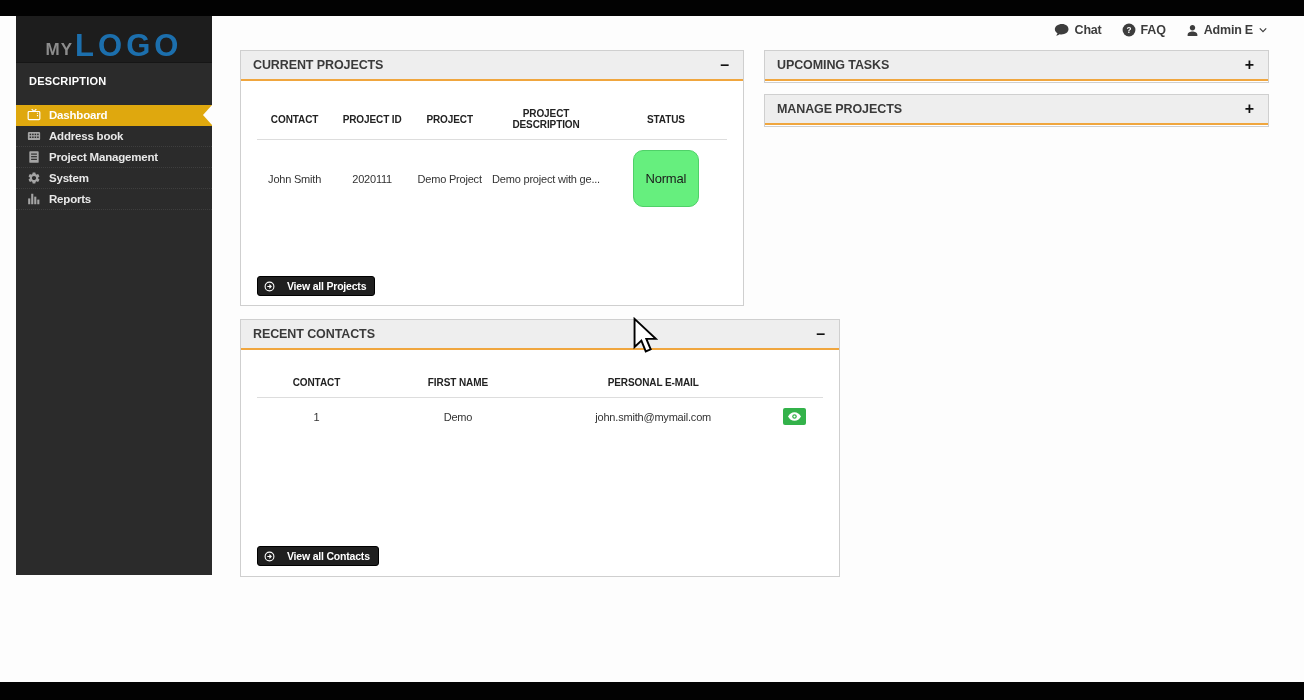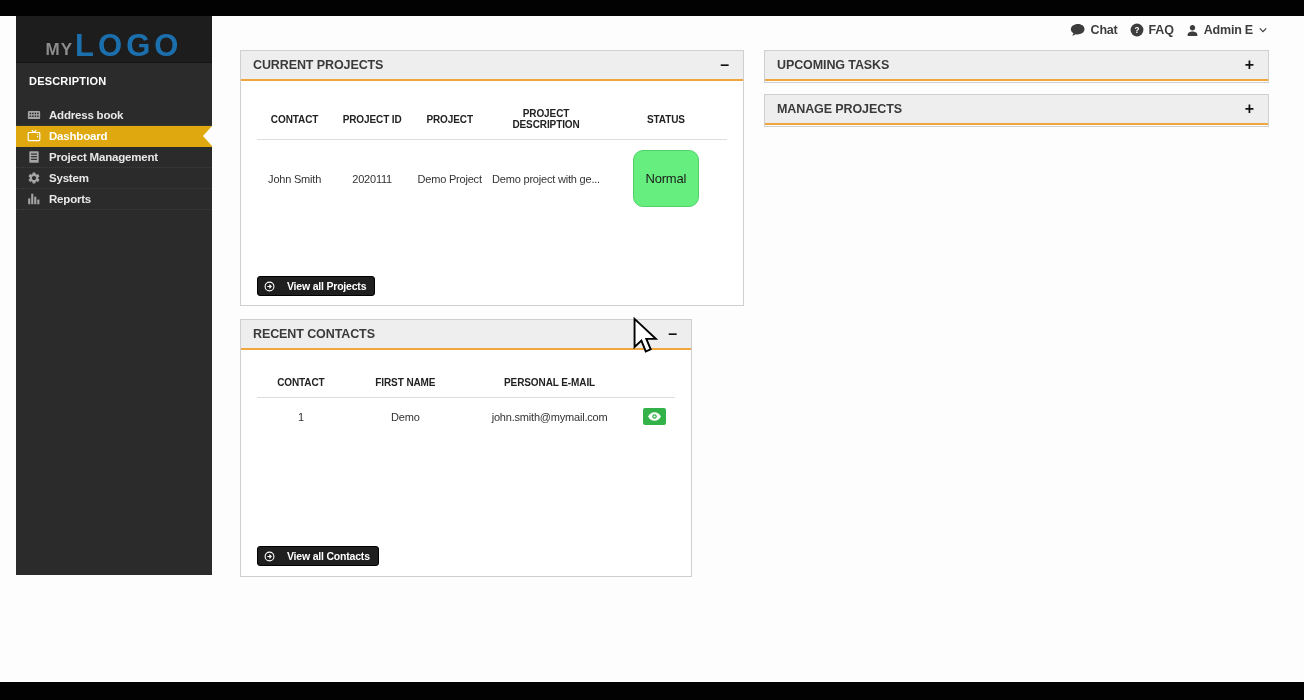--- a/index.html
+++ b/index.html
@@ -28,21 +28,21 @@
   .nav-label{color:#FFF;font-size:11px;font-weight:bold;padding:12px 13px 10px;letter-spacing:0.2px;}
   .nav{margin-top:8px;}
   .nav-item{position:relative;display:flex;align-items:center;height:21px;padding:0 8px;color:#E8E8E8;font-size:11.5px;font-weight:bold;border-bottom:1px dotted #3E3E3E;cursor:pointer;}
   .nav-item .nicon{width:15px;height:15px;margin:0 7px 0 3px;color:#A5A5A5;flex:0 0 auto;display:flex;align-items:center;}
   .nav-item .nicon svg{width:14px;height:14px;}
   .nav-item.active{background:var(--active-yellow);color:#FFF;border-bottom-color:transparent;}
   .nav-item.active .nicon{color:#FFF;}
   .nav-item.active::after{content:"";position:absolute;right:0;top:0;border-top:10.5px solid transparent;border-bottom:10.5px solid transparent;border-right:9px solid #FDFDFD;}
 
   
-  .userbar{position:absolute;top:23px;right:36px;display:flex;align-items:flex-end;gap:12px;z-index:2;}
+  .userbar{position:absolute;top:23px;right:36px;display:flex;align-items:flex-end;gap:20px;z-index:2;}
   .ub-item{display:inline-flex;align-items:center;gap:5px;color:#3D3D3D;font-size:12.5px;font-weight:bold;cursor:pointer;}
   .ub-item svg{display:block;}
 
   
   .panel{position:absolute;background:#FFF;border:1px solid #CFCFCF;z-index:2;}
   .panel-header{height:30px;background:#EEEEEE;border-bottom:2px solid var(--accent-orange);display:flex;align-items:center;justify-content:space-between;padding:0 12px;gap:8px;}
   .panel-title{font-size:12.5px;font-weight:bold;color:#3A3A3A;letter-spacing:-0.1px;}
   .panel-toggle{font-size:16px;font-weight:bold;color:#111;line-height:1;cursor:pointer;padding:0 2px;}
   .panel.collapsed{height:33px;}
 
@@ -68,51 +68,51 @@
 
   <div class="topbar"></div>
 
   <aside class="sidebar">
     <div class="logo">
       <span class="logo-my">MY</span>
       <span class="logo-main">LOGO</span>
     </div>
     <div class="nav-label">DESCRIPTION</div>
     <nav class="nav">
+
+      <div class="nav-item active">
+        <span class="nicon">
+          <svg viewBox="0 0 24 24" fill="none" stroke="currentColor" stroke-width="2">
+            <path d="M8 2l4 4 4-4"></path>
+              <rect x="2" y="6" width="20" height="14" rx="1.5"></rect>
+              <path d="M17 9h2M17 13h2"></path>
+          </svg>
+        </span>
+        <span>Dashboard</span>
+      </div>
 
       <div class="nav-item">
         <span class="nicon">
           <svg viewBox="0 0 24 24" fill="currentColor">
             <rect x="1.5" y="5" width="21" height="14" rx="2"></rect>
             <g fill="#2B2B2B">
               <rect x="4.5" y="8" width="2.6" height="2.6"></rect>
                 <rect x="8.8" y="8" width="2.6" height="2.6"></rect>
                 <rect x="13.1" y="8" width="2.6" height="2.6"></rect>
                 <rect x="17.4" y="8" width="2.6" height="2.6"></rect>
               <rect x="4.5" y="12.8" width="2.6" height="2.6"></rect>
                 <rect x="8.8" y="12.8" width="2.6" height="2.6"></rect>
                 <rect x="13.1" y="12.8" width="2.6" height="2.6"></rect>
                 <rect x="17.4" y="12.8" width="2.6" height="2.6"></rect>
             </g>
           </svg>
         </span>
         <span>Address book</span>
       </div>
 
-      <div class="nav-item active">
-        <span class="nicon">
-          <svg viewBox="0 0 24 24" fill="none" stroke="currentColor" stroke-width="2">
-            <path d="M8 2l4 4 4-4"></path>
-              <rect x="2" y="6" width="20" height="14" rx="1.5"></rect>
-              <path d="M17 9h2M17 13h2"></path>
-          </svg>
-        </span>
-        <span>Dashboard</span>
-      </div>
-
       <div class="nav-item">
         <span class="nicon">
           <svg viewBox="0 0 24 24" fill="currentColor">
             <rect x="4" y="2" width="16" height="20" rx="1.5"></rect>
             <g fill="#2B2B2B">
               <rect x="7" y="6" width="10" height="2"></rect>
                 <rect x="7" y="10.5" width="10" height="2"></rect>
                 <rect x="7" y="15" width="10" height="2"></rect>
             </g>
           </svg>
@@ -215,21 +215,21 @@
           <svg viewBox="0 0 16 16" fill="none" stroke="#FFF" stroke-width="1.6">
             <circle cx="8" cy="8" r="6.4"></circle>
               <path d="M4.8 8h5.4M7.8 5.4L10.4 8 7.8 10.6"></path>
           </svg>
         </span>
         <span>View all Projects</span>
       </button>
     </div>
   </section>
 
-  <section class="panel" style="left:240px;top:319px;width:452px;height:258px;">
+  <section class="panel" style="left:240px;top:319px;width:600px;height:258px;">
     <div class="panel-header">
       <span class="panel-title">RECENT CONTACTS</span>
       <span class="panel-toggle">–</span>
     </div>
     <div class="panel-body">
       <table class="dash-table">
         <colgroup>
             <col style="width:21%">
             <col style="width:29%">
             <col style="width:40%">

